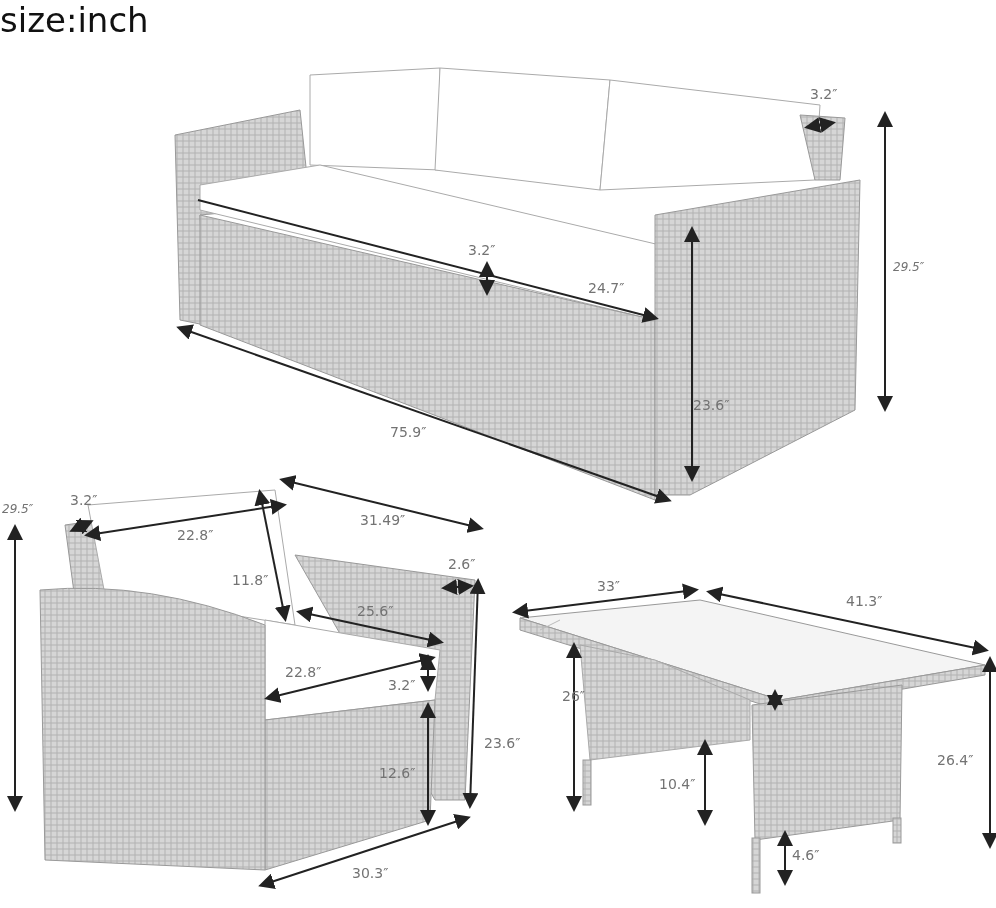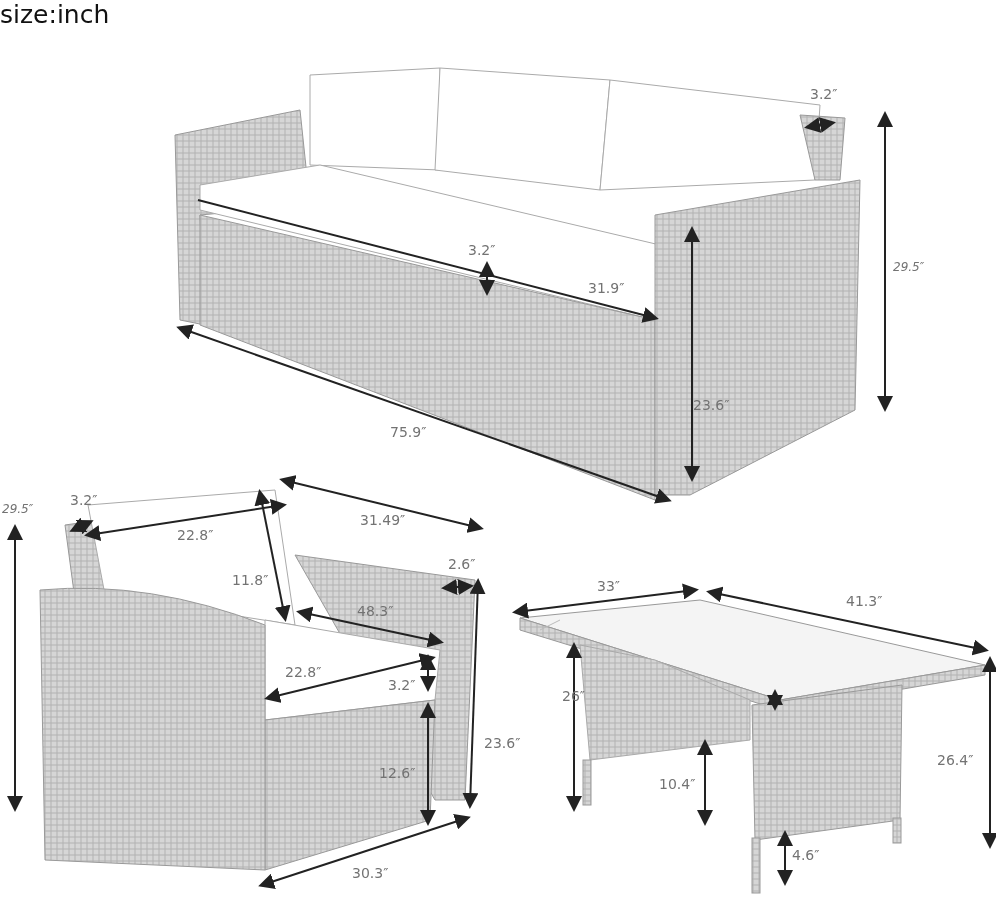--- a/index.html
+++ b/index.html
@@ -1,18 +1,18 @@
 <!DOCTYPE html>
 <html><head>
 <meta charset="utf-8">
 <style>
   html, body { margin:0; padding:0; background:#ffffff; }
   body { width:996px; height:908px; position:relative; overflow:hidden;
          font-family:"Liberation Sans", sans-serif; color:#1a1a1a; }
-  .title { position:absolute; left:0; top:0; font-size:25px; font-family:"DejaVu Sans", sans-serif; color:#111; }
+  .title { position:absolute; left:0; top:0; font-size:34px; font-family:"DejaVu Sans", sans-serif; color:#111; }
   svg.canvas { position:absolute; left:0; top:0; }
   .lbl { position:absolute; font-size:14px; color:#737373; white-space:nowrap; font-family:"DejaVu Sans", sans-serif; }
   .lbl.it { font-style:italic; font-size:12px; }
 </style>
 </head>
 <body>
 
 <div class="title">size:inch</div>
 
 <svg class="canvas" width="996" height="908" viewBox="0 0 996 908">
@@ -86,31 +86,31 @@
     <line x1="775" y1="693" x2="775" y2="707" marker-start="url(#ah)" marker-end="url(#ah)"></line>
     <line x1="705" y1="743" x2="705" y2="822" marker-start="url(#ah)" marker-end="url(#ah)"></line>
     <line x1="990" y1="660" x2="990" y2="845" marker-start="url(#ah)" marker-end="url(#ah)"></line>
     <line x1="785" y1="834" x2="785" y2="882" marker-start="url(#ah)" marker-end="url(#ah)"></line>
   </g>
 </svg>
 
 <div class="lbl" style="left:810px;top:86px;">3.2″</div>
 <div class="lbl it" style="left:893px;top:260px;">29.5″</div>
 <div class="lbl" style="left:468px;top:242px;">3.2″</div>
-<div class="lbl" style="left:588px;top:280px;">31.9″</div>
+<div class="lbl" style="left:588px;top:280px;">24.7″</div>
 <div class="lbl" style="left:693px;top:397px;">23.6″</div>
 <div class="lbl" style="left:390px;top:424px;">75.9″</div>
 
 <div class="lbl it" style="left:2px;top:502px;">29.5″</div>
 <div class="lbl" style="left:70px;top:492px;">3.2″</div>
 <div class="lbl" style="left:177px;top:527px;">22.8″</div>
 <div class="lbl" style="left:360px;top:512px;">31.49″</div>
 <div class="lbl" style="left:232px;top:572px;">11.8″</div>
 <div class="lbl" style="left:448px;top:556px;">2.6″</div>
-<div class="lbl" style="left:357px;top:603px;">48.3″</div>
+<div class="lbl" style="left:357px;top:603px;">25.6″</div>
 <div class="lbl" style="left:285px;top:664px;">22.8″</div>
 <div class="lbl" style="left:388px;top:677px;">3.2″</div>
 <div class="lbl" style="left:484px;top:735px;">23.6″</div>
 <div class="lbl" style="left:379px;top:765px;">12.6″</div>
 <div class="lbl" style="left:345px;top:865px;margin-left:7px;">30.3″</div>
 
 <div class="lbl" style="left:597px;top:578px;">33″</div>
 <div class="lbl" style="left:846px;top:593px;">41.3″</div>
 <div class="lbl" style="left:545px;top:688px;margin-left:17px;">26″</div>
 <div class="lbl" style="left:659px;top:776px;">10.4″</div>

